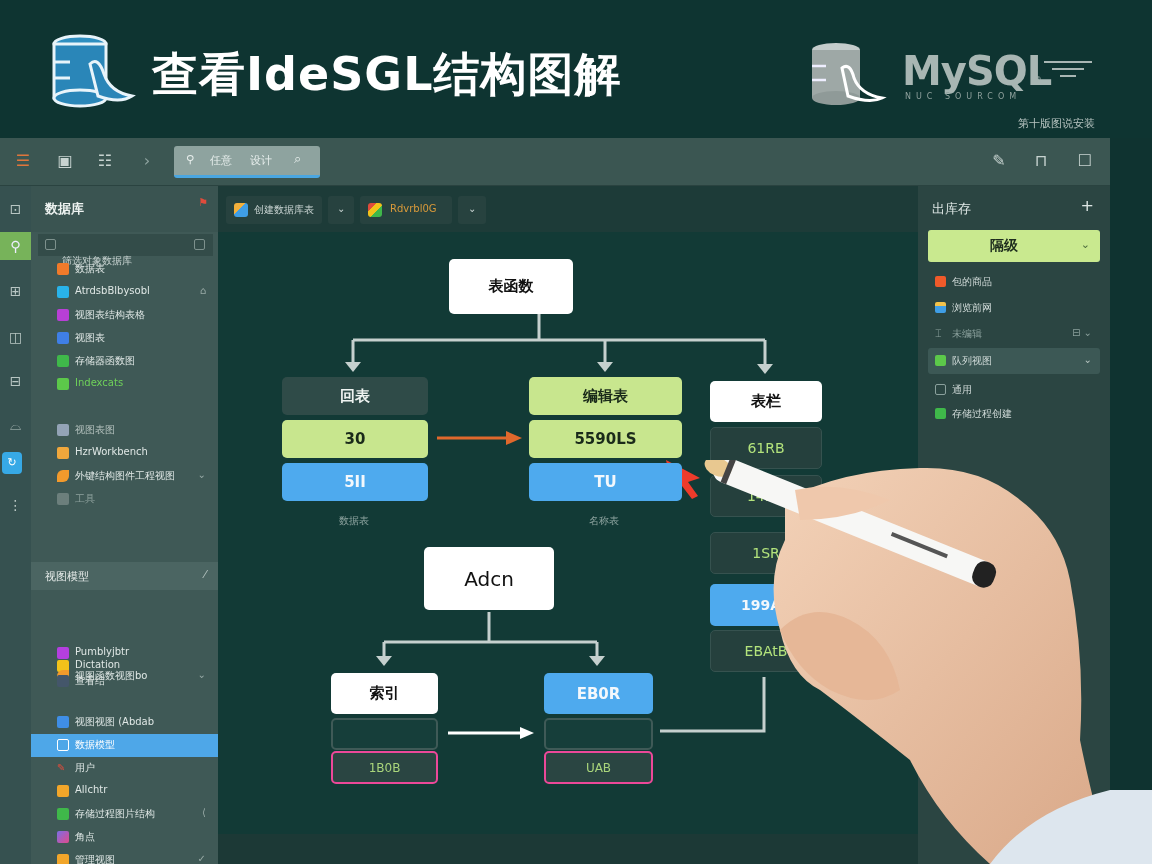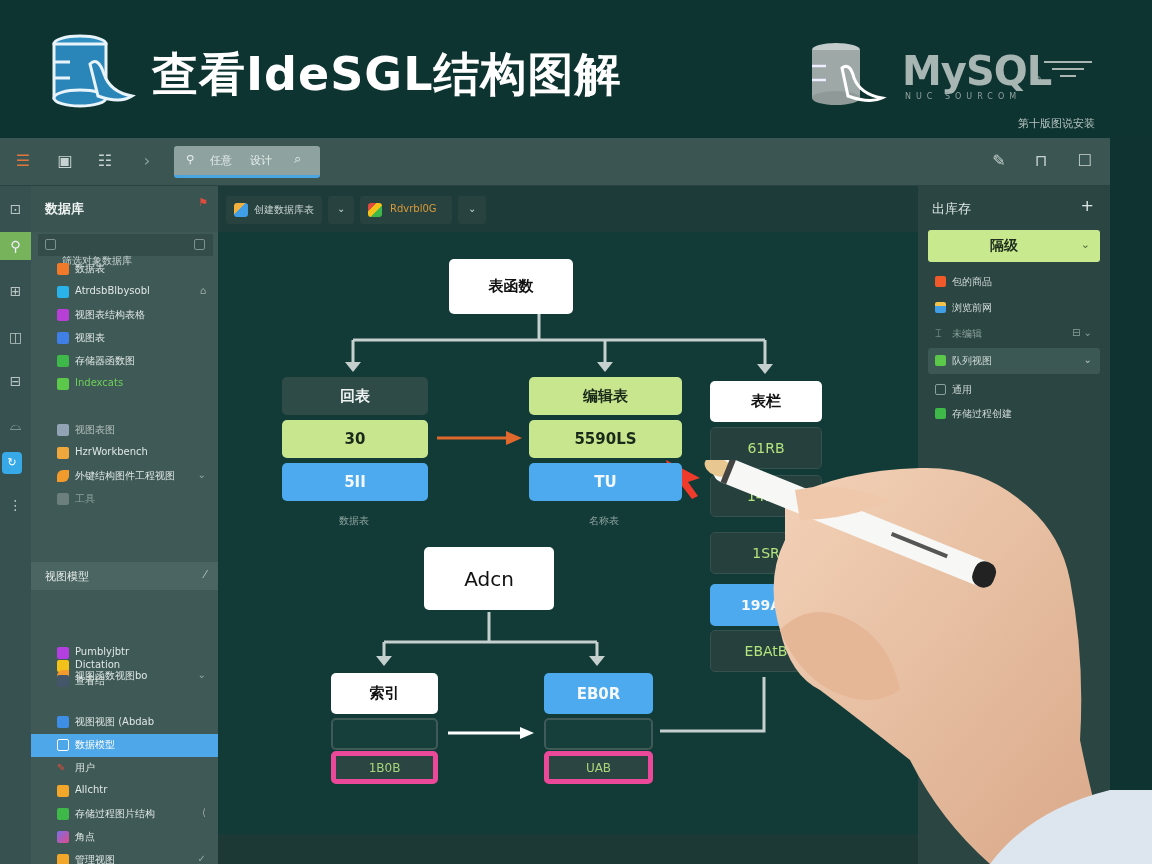--- a/index.html
+++ b/index.html
@@ -61,21 +61,21 @@
   .canvas-bottom { position: absolute; left: 218px; top: 696px; width: 700px; height: 30px; background: #1c3936; }
 
   
   .node { position: absolute; border-radius: 5px; display: flex; align-items: center; justify-content: center; font-size: 15px; }
   .node.white { background: #ffffff; color: #111; font-weight: bold; }
   .node.dark { background: #2f4b48; color: #eef3f1; font-weight: bold; }
   .node.lime { background: #c8e68e; color: #1a2a1a; font-weight: bold; }
   .node.blue { background: #4eaaee; color: #f3f8fc; font-weight: bold; }
   .node.darkgreen { background: #25403d; color: #b3e37c; font-size: 14px; border: 1px solid #36524f; }
   .node.outline { background: #163e3a; border: 2px solid #3f5a57; }
-  .node.outline-fill { background: #2a4542; color: #a9d57b; font-size: 12px; border: 5px solid #ec4899; }
+  .node.outline-fill { background: #2a4542; color: #a9d57b; font-size: 12px; border: 2px solid #ec4899; }
   .caption { position: absolute; font-size: 10px; color: #8ca29e; }
   svg.lines { position: absolute; left: 0; top: 0; }
 
   
   .rpanel { position: absolute; left: 918px; top: 48px; width: 192px; height: 678px; background: #2b4542; }
   .rp-head { position: absolute; left: 14px; top: 14px; font-size: 13px; color: #dde6e4; }
   .rp-plus { position: absolute; right: 16px; top: 10px; font-size: 16px; color: #dde6e4; }
   .rp-select { position: absolute; left: 10px; top: 44px; width: 172px; height: 32px; background: #c9e98f; border-radius: 3px; }
   .rp-select .t { position: absolute; left: 62px; top: 7px; font-size: 14px; font-weight: bold; color: #1d2c1d; }
   .rp-select .ch { position: absolute; right: 10px; top: 8px; font-size: 11px; color: #4c6c3c; }

